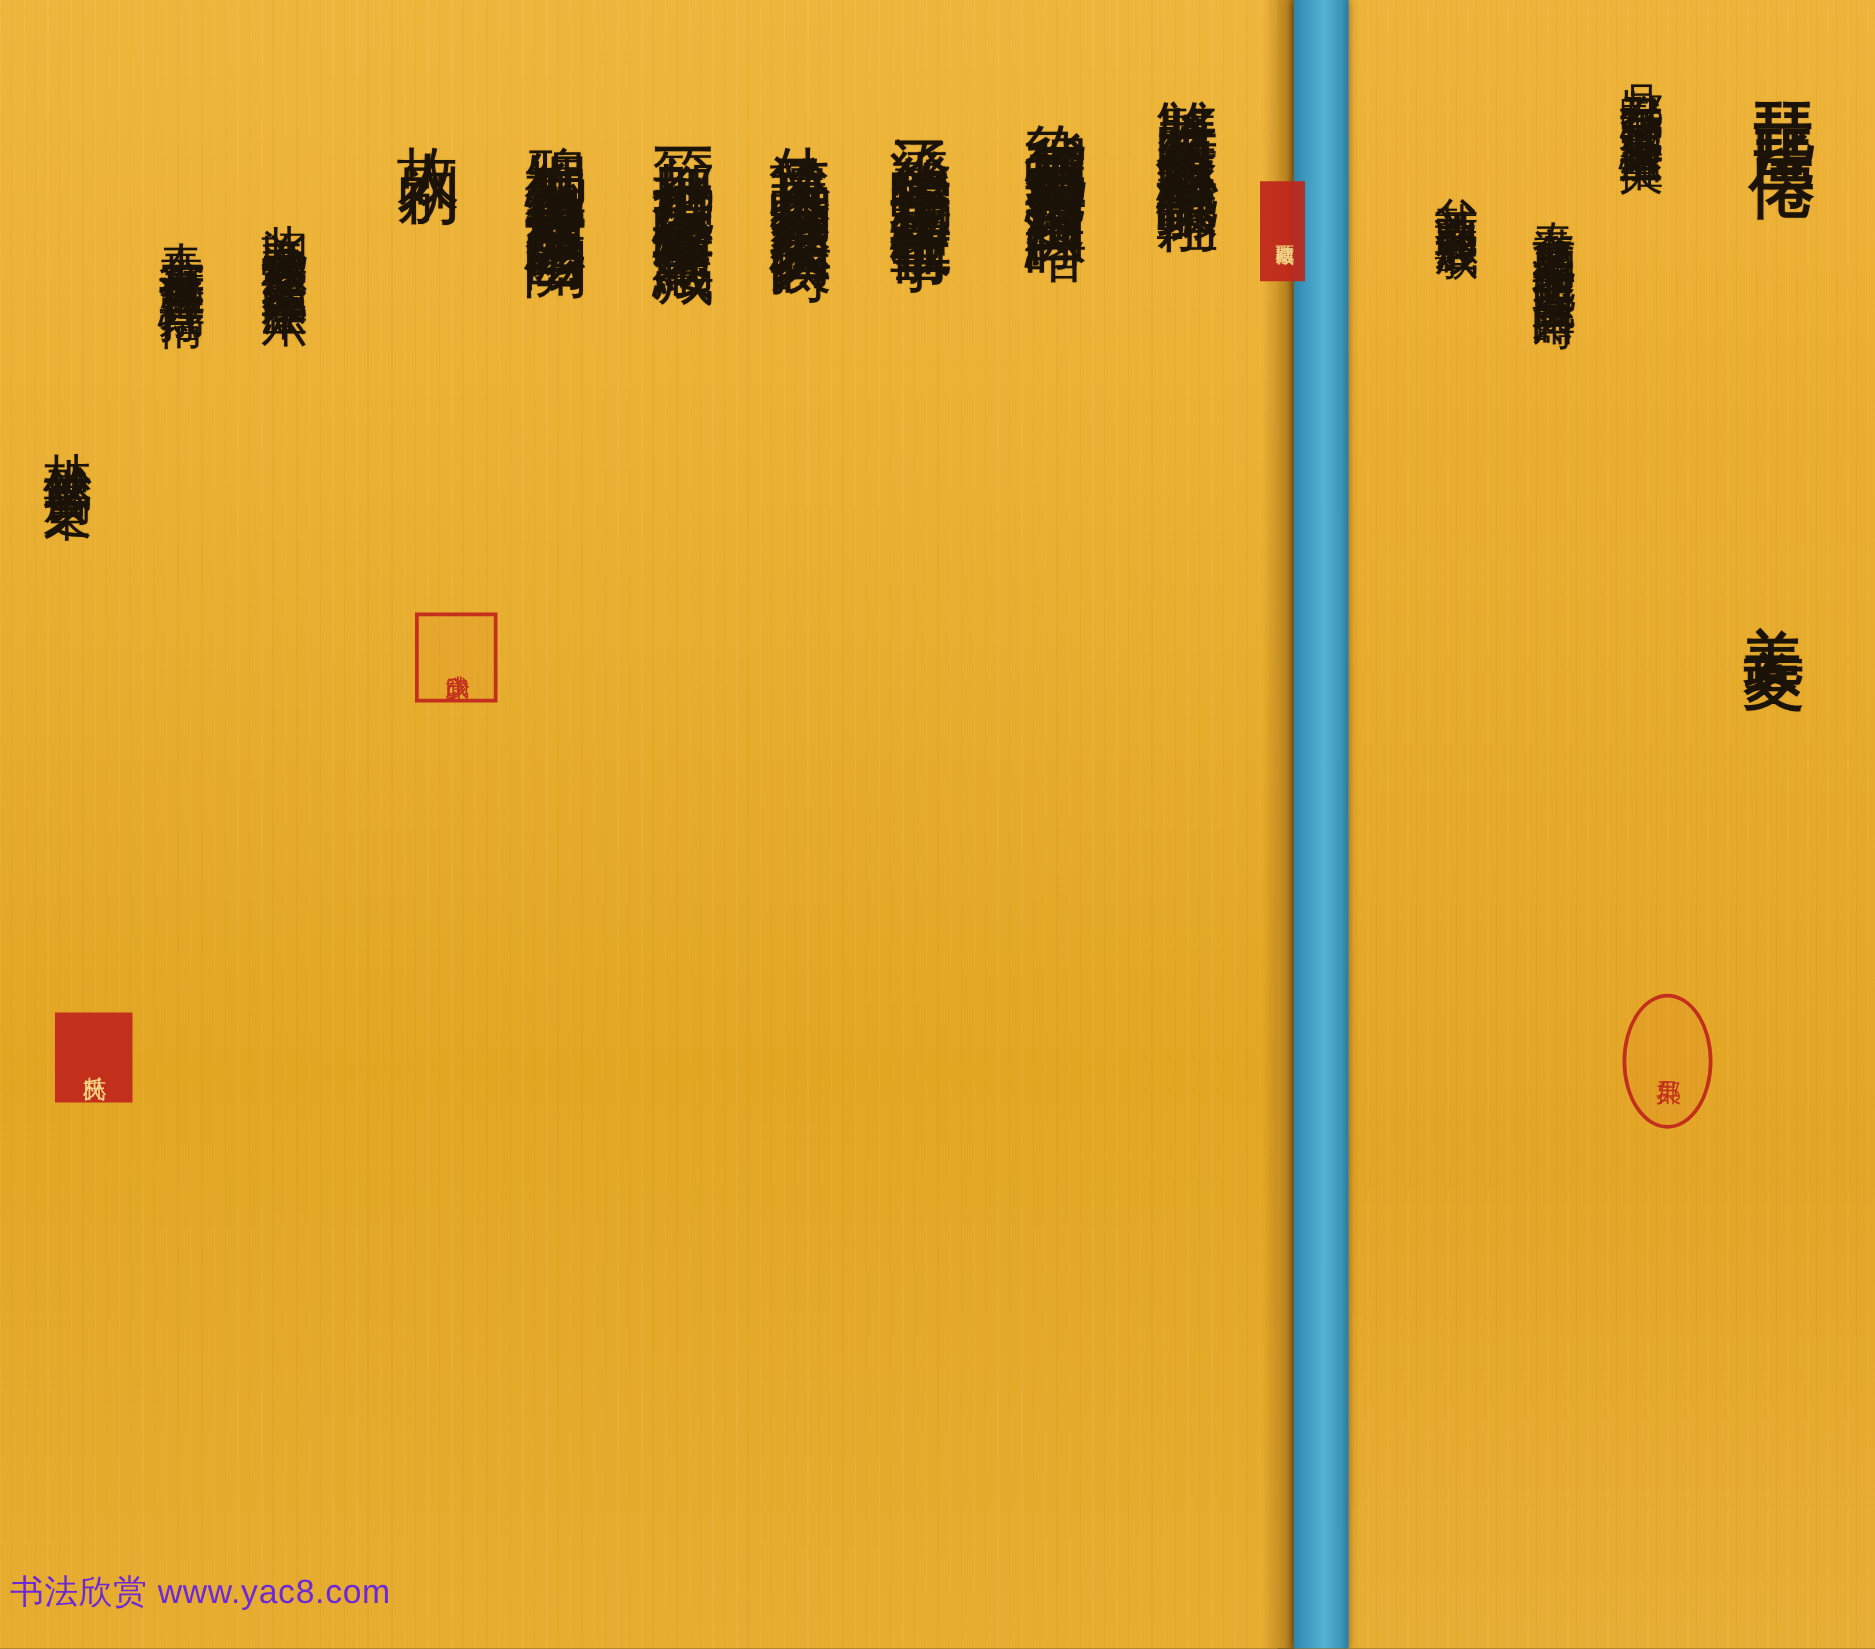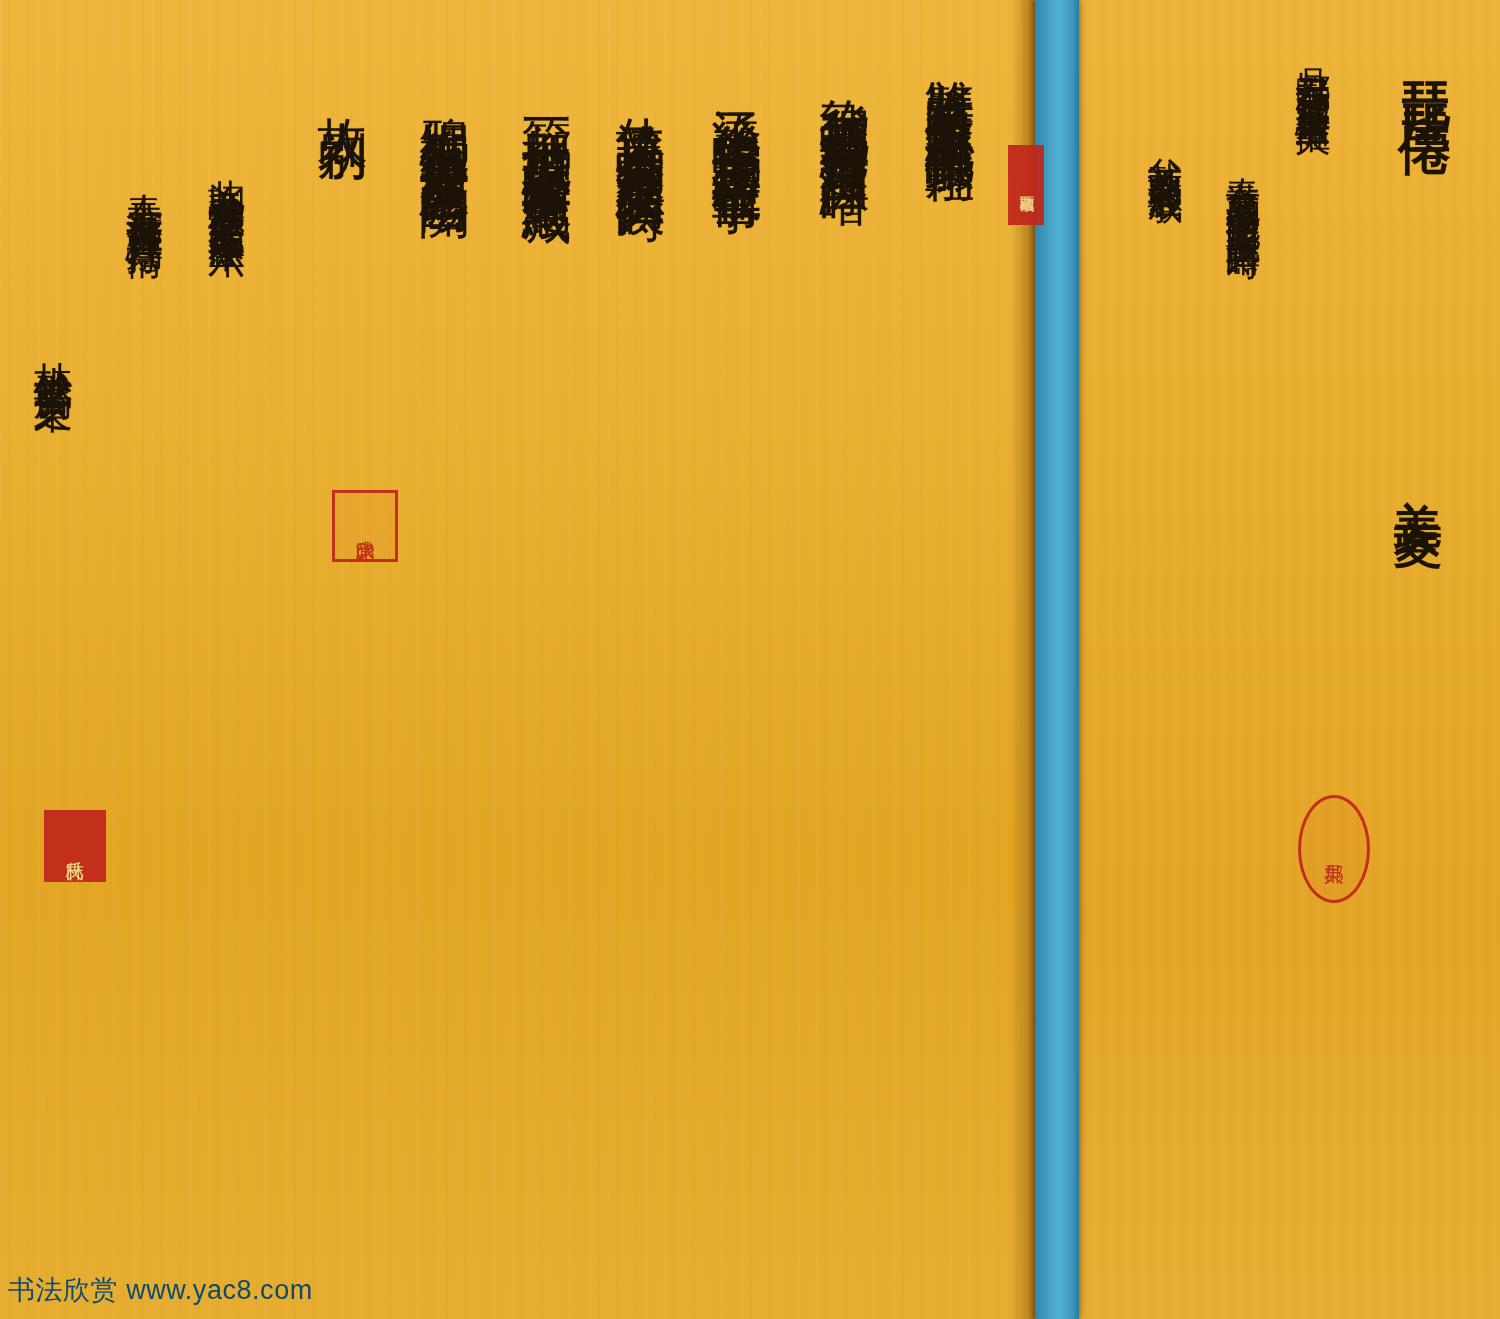--- a/index.html
+++ b/index.html
@@ -136,22 +136,22 @@
   .seal-solid {
     background: #c0261c;
     color: #f4d98b;
     border: none;
   }
 
   
   .watermark {
     position: absolute;
     left: 8px;
-    bottom: 11px;
-    color: #0c4a6e;
+    bottom: 28px;
+    color: #6d28d9;
     font-size: 27px;
     font-family: "Liberation Sans", sans-serif;
     letter-spacing: 0.02em;
     white-space: nowrap;
   }
 </style>
 </head>
 <body>
 
 <div id="page">

